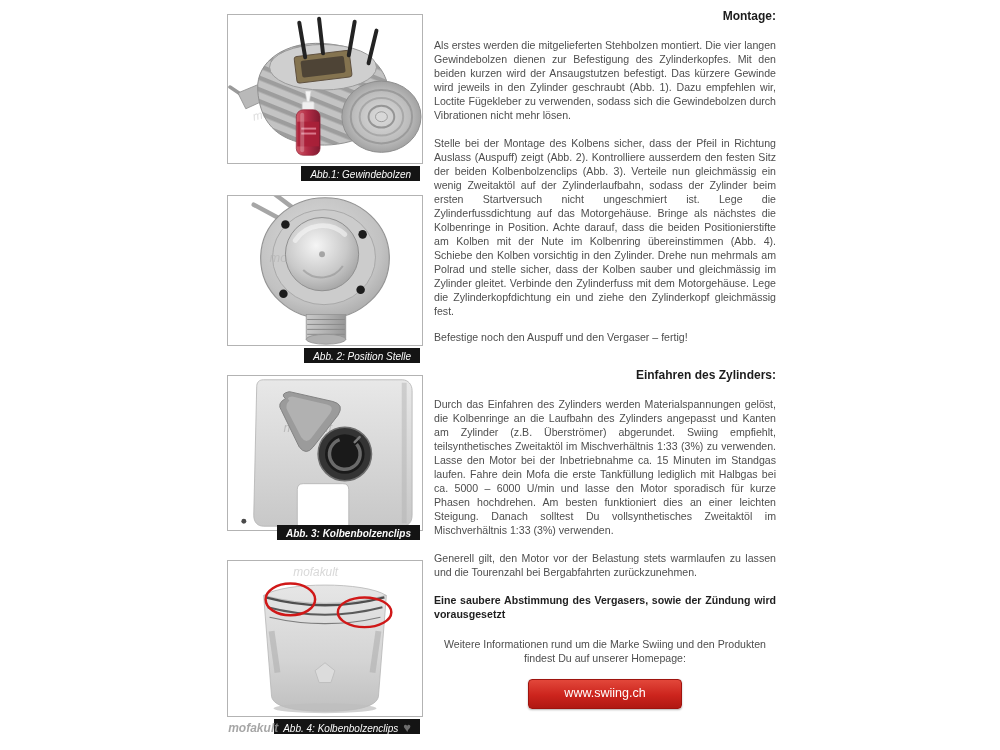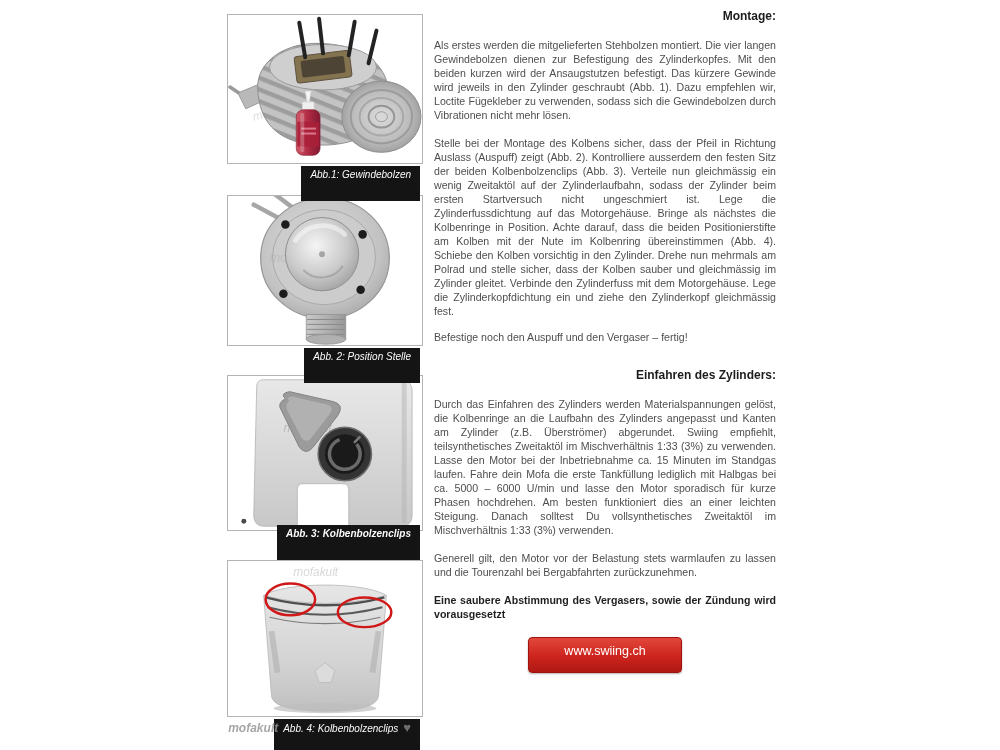--- a/index.html
+++ b/index.html
@@ -7,21 +7,21 @@
     width:1000px;height:750px;background:#ffffff;position:relative;overflow:hidden;
     font-family:"Liberation Sans", sans-serif;
   }
   
   .figure{position:absolute;left:227px;width:196px;}
   .frame{
     box-sizing:border-box;width:196px;border:1px solid #b3b3b3;background:#fff;
     position:relative;overflow:hidden;
   }
   .caption{
-    position:absolute;right:3px;height:35px;line-height:17px;
+    position:absolute;right:3px;height:15px;line-height:17px;
     background:#141414;color:#fbfbfb;font-style:italic;font-size:10px;
     padding:0 9px;white-space:nowrap;z-index:2;
   }
   .caption-wm{
     position:absolute;left:-46px;top:1px;color:rgba(150,150,150,0.85);
     font-style:italic;font-weight:bold;font-size:12px;z-index:3;
   }
   .heart{color:#6d6d6d;font-size:13px;margin-left:5px;font-style:normal;}
   
   .textcol{
@@ -30,21 +30,21 @@
   }
   .textcol h2{
     font-size:12px;line-height:14px;color:#1c1c1c;margin:0 0 15px 0;text-align:right;
   }
   .textcol p{margin:0 0 14px 0;}
   .textcol p.tight{margin-bottom:12px;}
   .textcol p.before-h2{margin-bottom:24px;}
   .bold-note{font-weight:bold;color:#1f1f1f;}
   .center-par{text-align:center;margin-bottom:0 !important;}
   .btn{
-    display:block;box-sizing:border-box;width:154px;height:36px;line-height:26px;
+    display:block;box-sizing:border-box;width:154px;height:30px;line-height:26px;
     margin:14px auto 0 auto;text-align:center;
     color:#ffffff;font-size:12.5px;
     background:linear-gradient(#e2473a,#cc241d 55%,#b01812);
     border:1px solid #9e130e;border-radius:4px;
     box-shadow:0 1px 2px rgba(0,0,0,0.3);
     cursor:pointer;
   }
   svg{display:block;}
   svg text{font-family:"Liberation Sans", sans-serif;}
 </style>
@@ -245,15 +245,16 @@
 <div class="textcol">
   <h2>Montage:</h2>
   <p>Als erstes werden die mitgelieferten Stehbolzen montiert. Die vier langen Gewindebolzen dienen zur Befestigung des Zylinderkopfes. Mit den beiden kurzen wird der Ansaugstutzen befestigt. Das kürzere Gewinde wird jeweils in den Zylinder geschraubt (Abb. 1). Dazu empfehlen wir, Loctite Fügekleber zu verwenden, sodass sich die Gewindebolzen durch Vibrationen nicht mehr lösen.</p>
   <p class="tight">Stelle bei der Montage des Kolbens sicher, dass der Pfeil in Richtung Auslass (Auspuff) zeigt (Abb. 2). Kontrolliere ausserdem den festen Sitz der beiden Kolbenbolzenclips (Abb. 3). Verteile nun gleichmässig ein wenig Zweitaktöl auf der Zylinderlaufbahn, sodass der Zylinder beim ersten Startversuch nicht ungeschmiert ist. Lege die Zylinderfussdichtung auf das Motorgehäuse. Bringe als nächstes die Kolbenringe in Position. Achte darauf, dass die beiden Positionierstifte am Kolben mit der Nute im Kolbenring übereinstimmen (Abb. 4). Schiebe den Kolben vorsichtig in den Zylinder. Drehe nun mehrmals am Polrad und stelle sicher, dass der Kolben sauber und gleichmässig im Zylinder gleitet. Verbinde den Zylinderfuss mit dem Motorgehäuse. Lege die Zylinderkopfdichtung ein und ziehe den Zylinderkopf gleichmässig fest.</p>
   <p class="before-h2">Befestige noch den Auspuff und den Vergaser – fertig!</p>
 
   <h2>Einfahren des Zylinders:</h2>
   <p>Durch das Einfahren des Zylinders werden Materialspannungen gelöst, die Kolbenringe an die Laufbahn des Zylinders angepasst und Kanten am Zylinder (z.B. Überströmer) abgerundet. Swiing empfiehlt, teilsynthetisches Zweitaktöl im Mischverhältnis 1:33 (3%) zu verwenden. Lasse den Motor bei der Inbetriebnahme ca. 15 Minuten im Standgas laufen. Fahre dein Mofa die erste Tankfüllung lediglich mit Halbgas bei ca. 5000 – 6000 U/min und lasse den Motor sporadisch für kurze Phasen hochdrehen. Am besten funktioniert dies an einer leichten Steigung. Danach solltest Du vollsynthetisches Zweitaktöl im Mischverhältnis 1:33 (3%) verwenden.</p>
   <p>Generell gilt, den Motor vor der Belastung stets warmlaufen zu lassen und die Tourenzahl bei Bergabfahrten zurückzunehmen.</p>
   <p class="bold-note" style="margin-bottom:16px;">Eine saubere Abstimmung des Vergasers, sowie der Zündung wird vorausgesetzt</p>
+  <p class="center-par">Weitere Informationen rund um die Marke Swiing und den Produkten findest Du auf unserer Homepage:</p>
 
   <a class="btn">www.swiing.ch</a>
 </div>
 
 </body></html>

